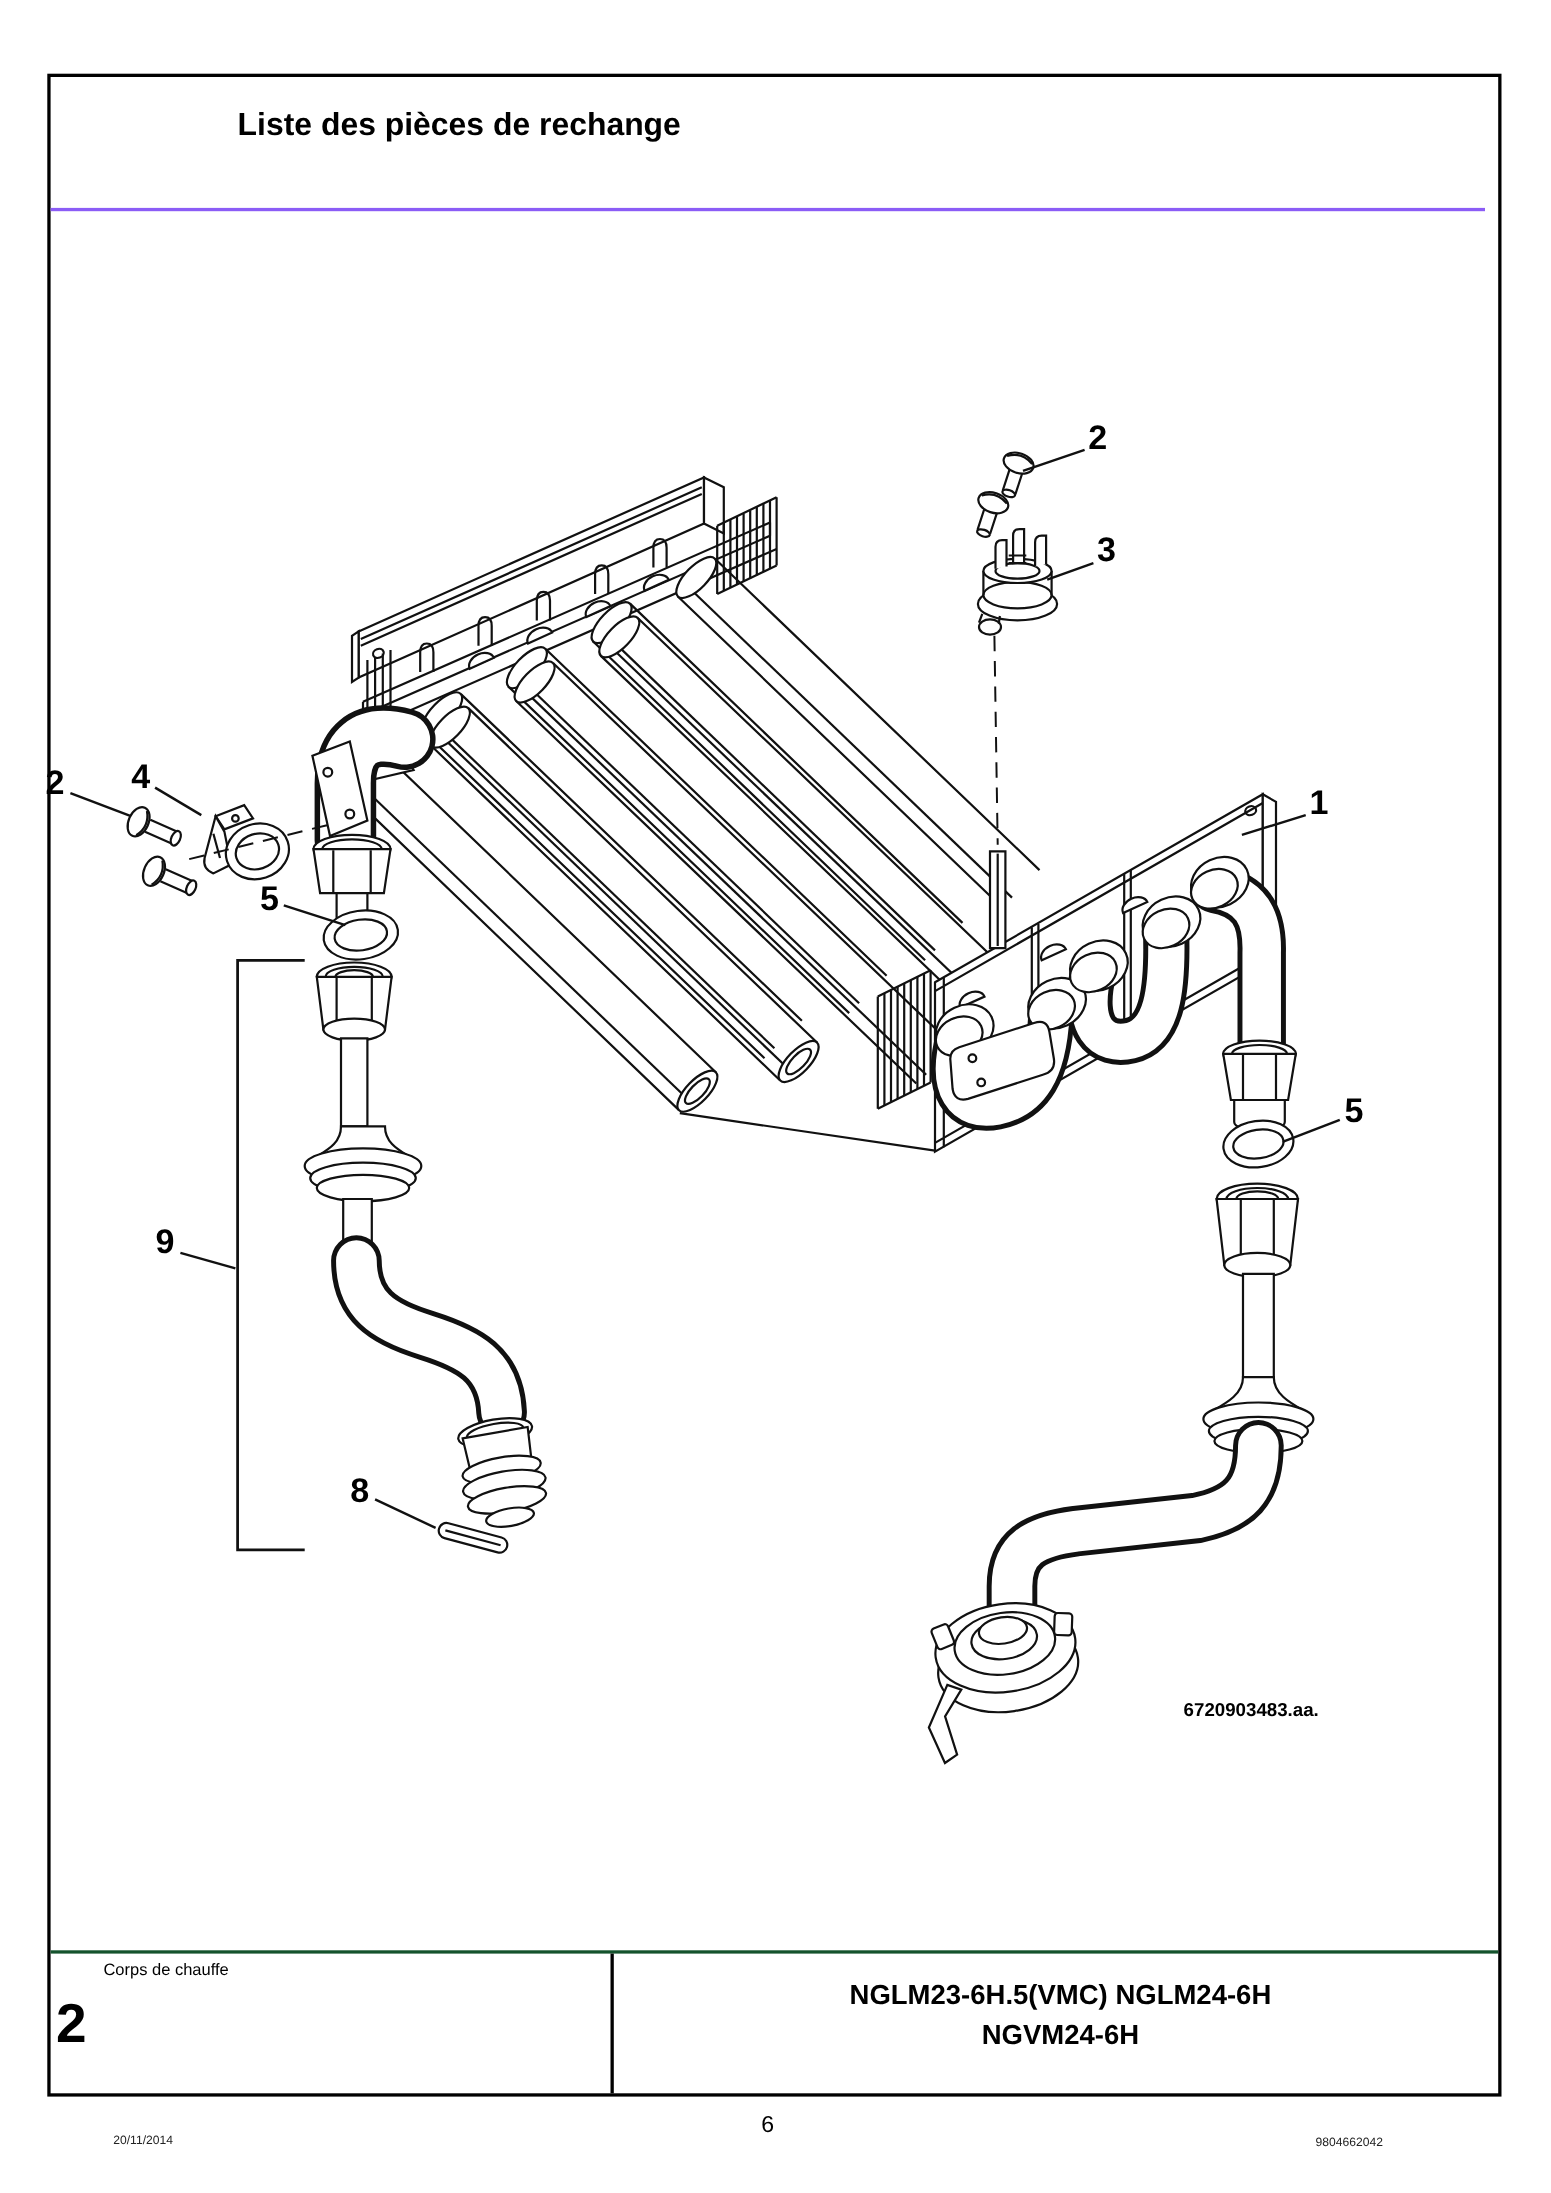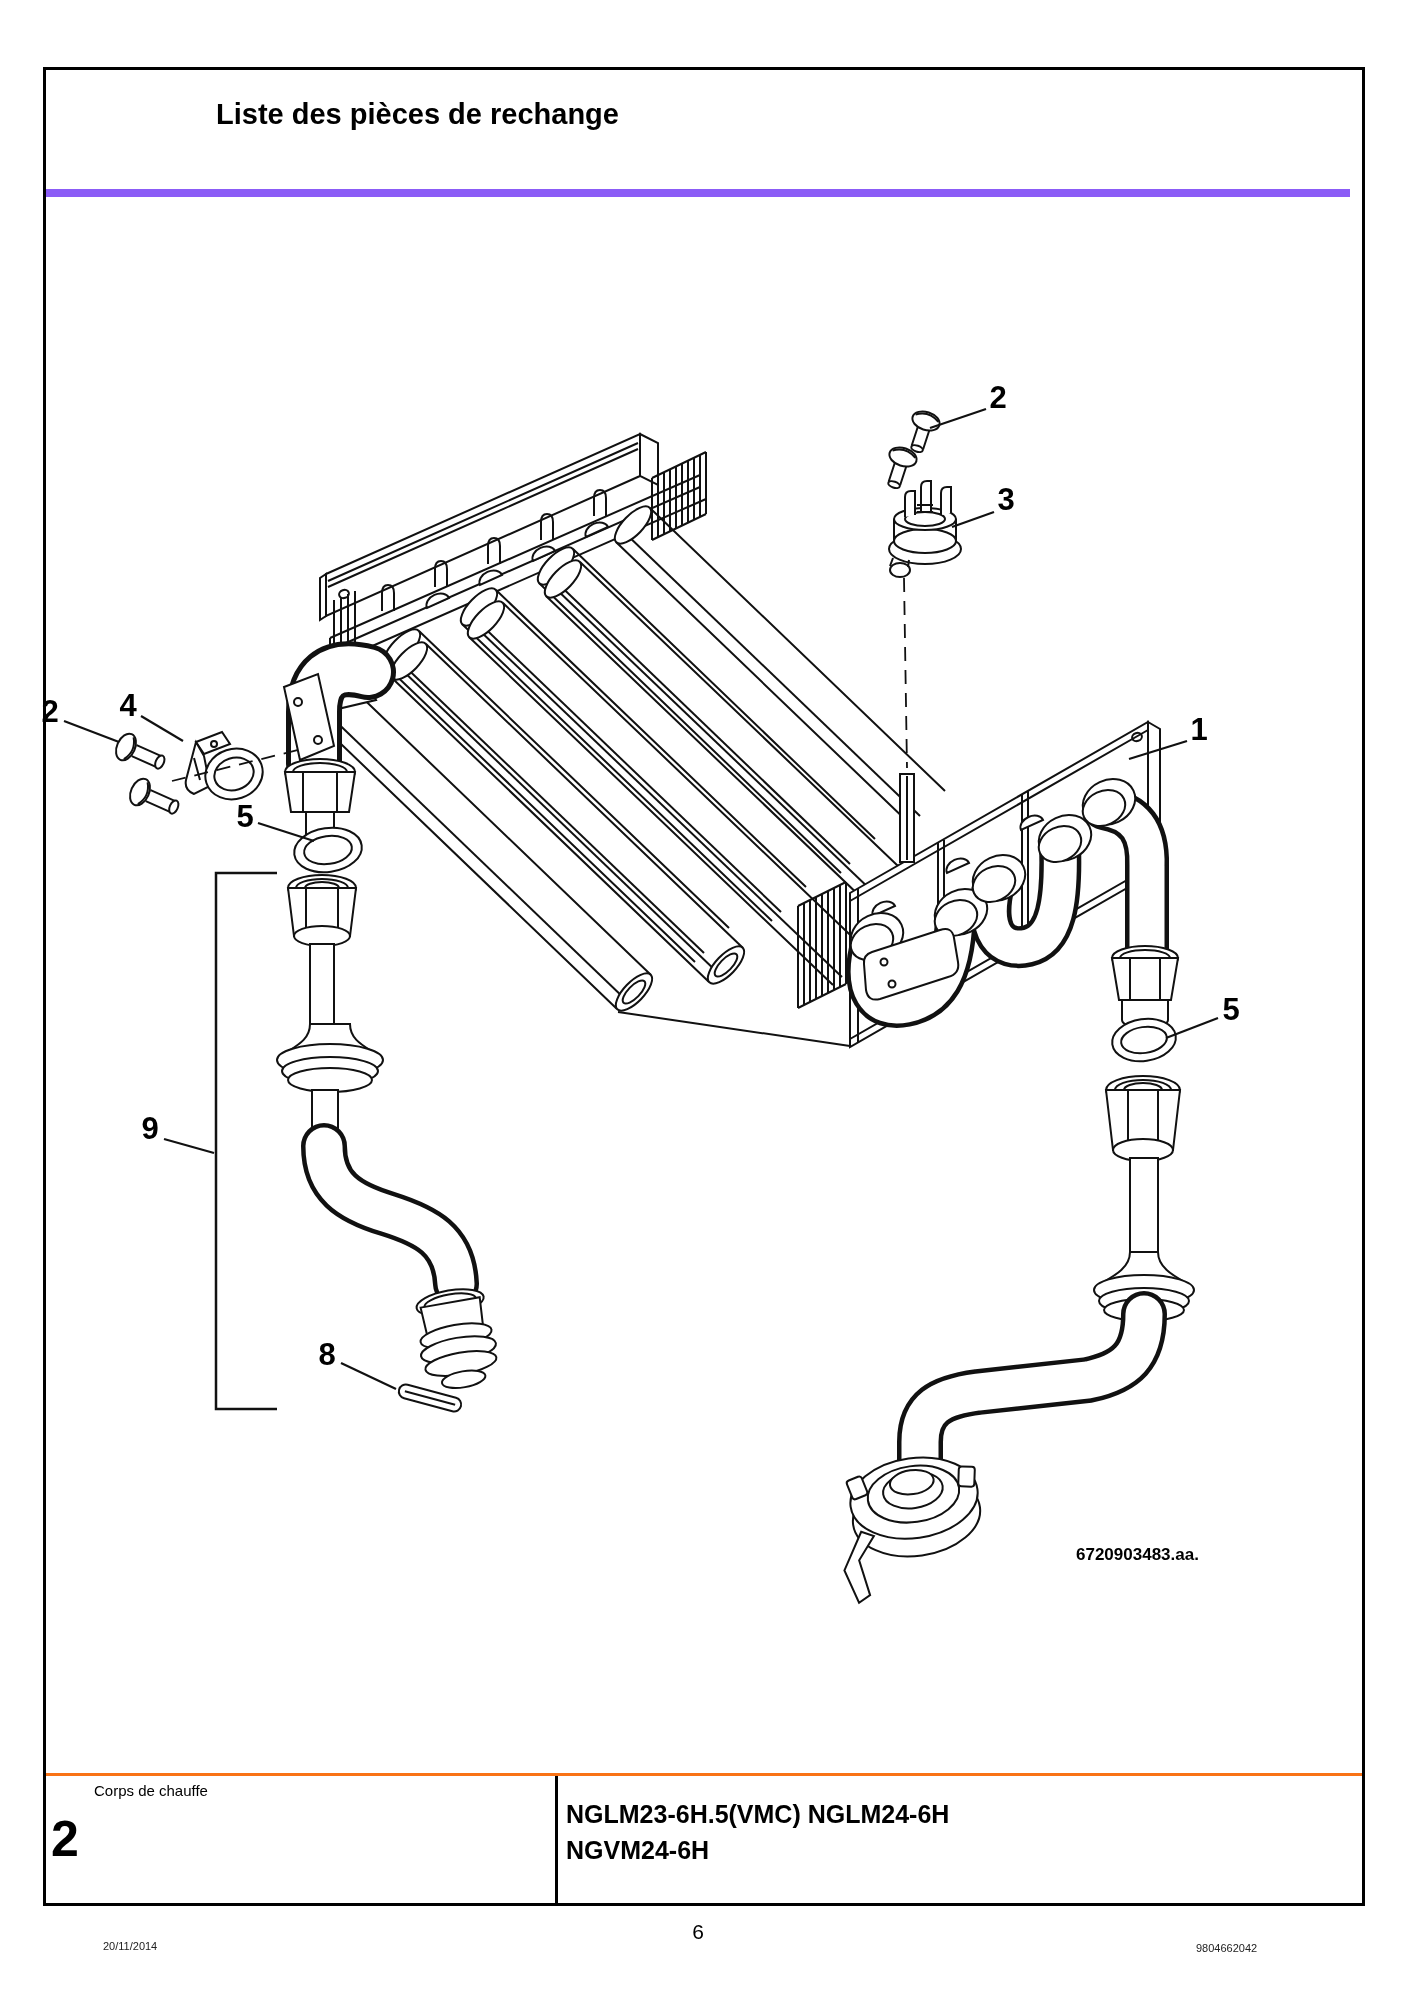--- a/index.html
+++ b/index.html
@@ -1,24 +1,24 @@
 <!DOCTYPE html>
 <html><head>
 <meta charset="utf-8">
 <style>
   html,body{margin:0;padding:0;background:#fff;}
   .page{position:relative;width:1410px;height:1994px;background:#fff;
         font-family:"Liberation Sans",sans-serif;color:#000;overflow:hidden;}
   .frame{position:absolute;left:43px;top:67px;width:1316px;height:1833px;
          border:3px solid #000;}
   .title-band{position:absolute;left:0;top:0;right:12px;height:119px;
-              border-bottom:8px solid #8b5cf6;}
+              border-bottom:3px solid #8b5cf6;}
   .title-band .t{position:absolute;left:170px;top:28px;font-size:29px;font-weight:bold;}
   .table-band{position:absolute;left:0;right:0;bottom:0;height:127px;
-              border-top:3px solid #f97316;display:flex;}
+              border-top:3px solid #14532d;display:flex;text-align:center;}
   .cell-left{position:relative;width:509px;border-right:3px solid #000;flex:0 0 auto;}
   .cell-left .desc{position:absolute;left:48px;top:6px;font-size:15px;}
   .cell-left .num{position:absolute;left:5px;top:38px;font-size:50px;font-weight:bold;line-height:1;}
   .cell-right{position:relative;flex:1;padding:4px 0 0 8px;font-size:25px;font-weight:bold;line-height:1.45;margin-top:16px;}
   .callout{position:absolute;width:40px;text-align:center;font-size:31px;font-weight:bold;line-height:1;}
   .refnum{position:absolute;left:1076px;top:1545px;font-size:17px;font-weight:bold;}
   .foot{position:absolute;font-size:11px;color:#222;text-align:right;}
   .pagenum{position:absolute;left:678px;top:1920px;width:40px;text-align:center;font-size:21px;}
   svg{position:absolute;left:0;top:0;}
   .ln{stroke:#111;stroke-width:2;fill:none;}

